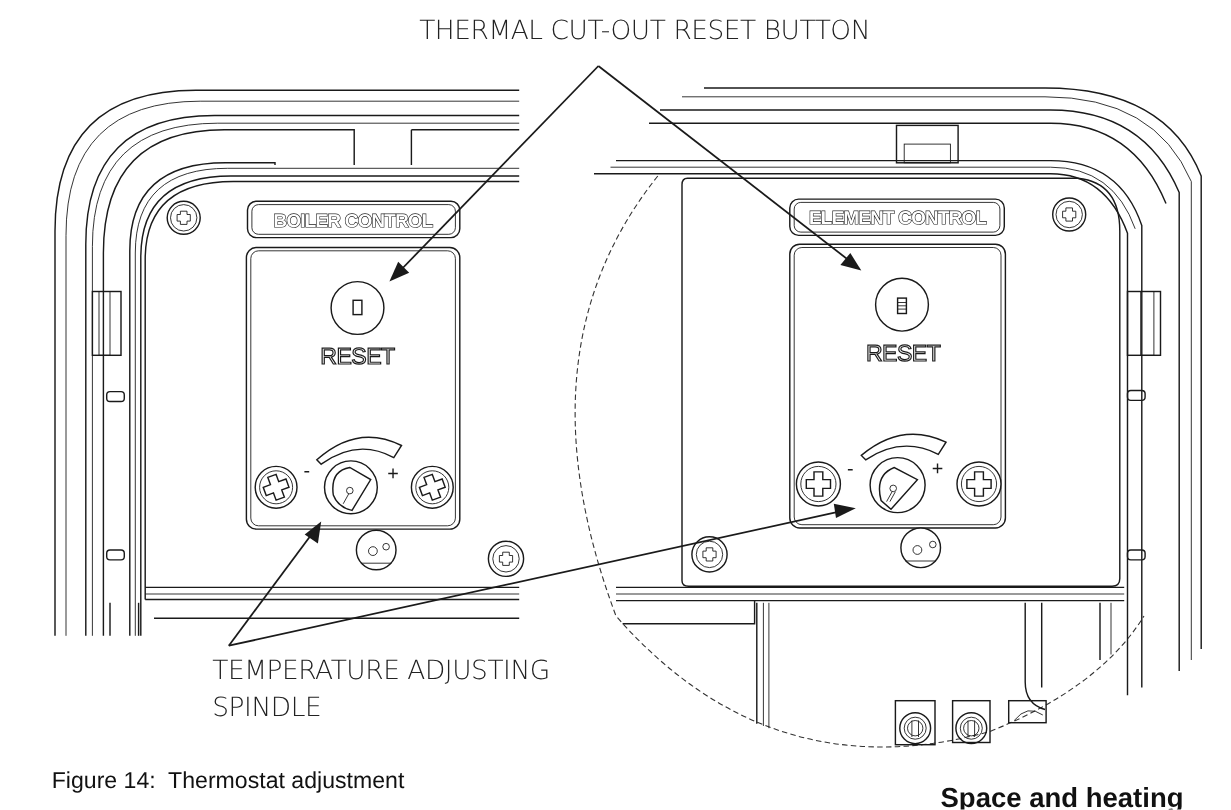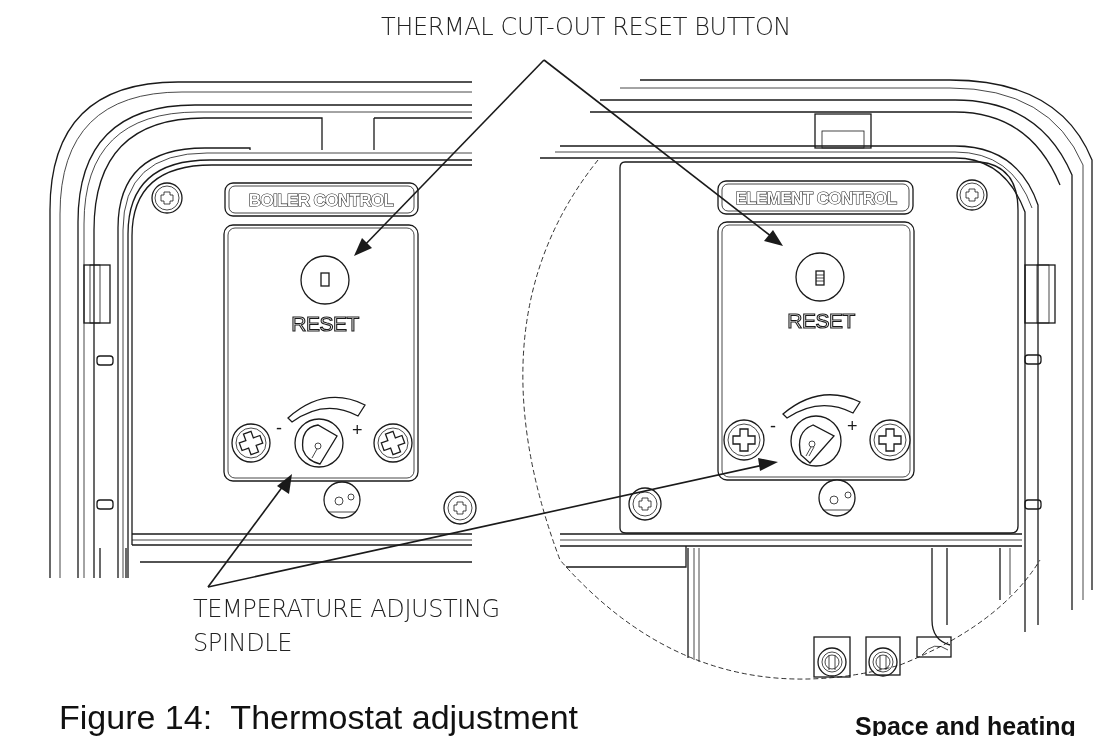--- a/index.html
+++ b/index.html
@@ -8,21 +8,21 @@
   .ln { fill: none; stroke: #1a1a1a; stroke-width: 1.3; }
   .lnt { fill: none; stroke: #1a1a1a; stroke-width: 0.8; }
   .wht { fill: #fff; stroke: #1a1a1a; stroke-width: 1.3; }
   .arrow { fill: none; stroke: #1a1a1a; stroke-width: 1.6; }
   .arrowhead { fill: #1a1a1a; stroke: none; }
   .dashed { fill: none; stroke: #333; stroke-width: 1; stroke-dasharray: 5 3; }
   .callout { font-family: "DejaVu Sans", sans-serif; font-size: 24px; fill: #222; font-weight: 300; letter-spacing: -0.4px; }
   .panel-label { font-family: "Liberation Sans", sans-serif; font-weight: bold; font-size: 17px; fill: #fff; stroke: #1a1a1a; stroke-width: 1.1; paint-order: stroke; letter-spacing: -0.6px; }
   .reset-label { font-family: "Liberation Sans", sans-serif; font-size: 21px; fill: #fff; stroke: #1a1a1a; stroke-width: 1.1; letter-spacing: -0.5px; }
   .pm { font-family: "Liberation Sans", sans-serif; font-size: 18px; fill: #1a1a1a; }
-  .caption { position: absolute; left: 59px; top: 698px; font-family: "Liberation Sans", sans-serif; font-size: 34px; color: #111; white-space: pre; }
+  .caption { position: absolute; left: 47px; top: 698px; font-family: "Liberation Sans", sans-serif; font-size: 21px; color: #111; white-space: pre; }
   .section-heading { position: absolute; left: 855px; top: 712px; font-family: "Liberation Sans", sans-serif; font-weight: bold; font-size: 25px; color: #111; white-space: nowrap; }
 </style>
 </head>
 <body>
 
 <svg id="figure" viewBox="0 0 1119 736" xmlns="http://www.w3.org/2000/svg">
 
   <g>
 
     <path class="ln" d="M50,578 L50,210 Q50,82 178,82 L472,82"></path>

